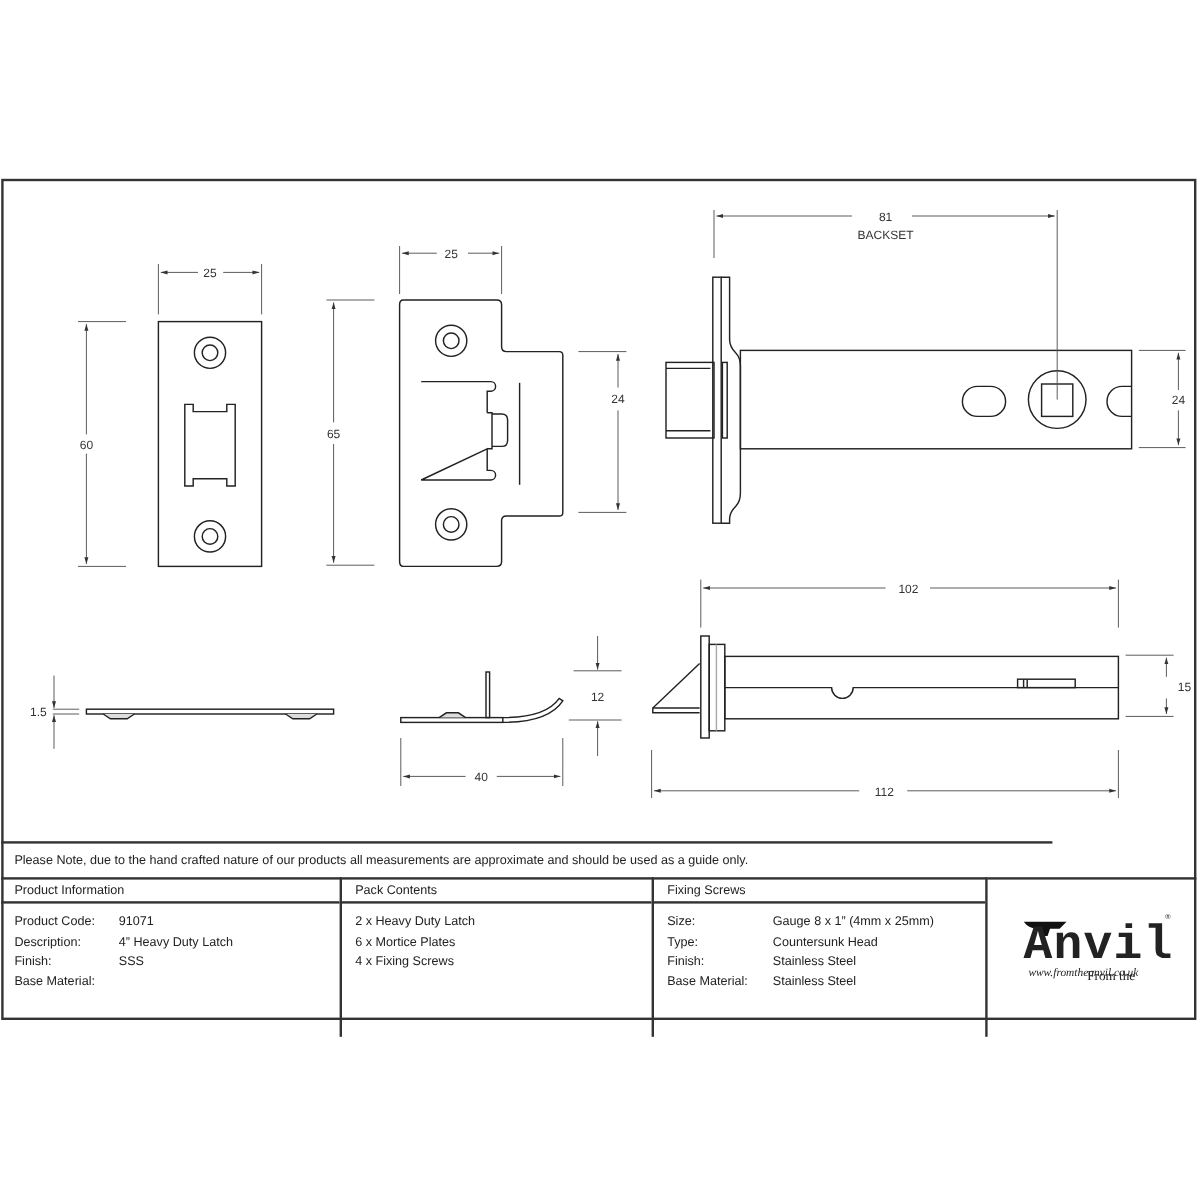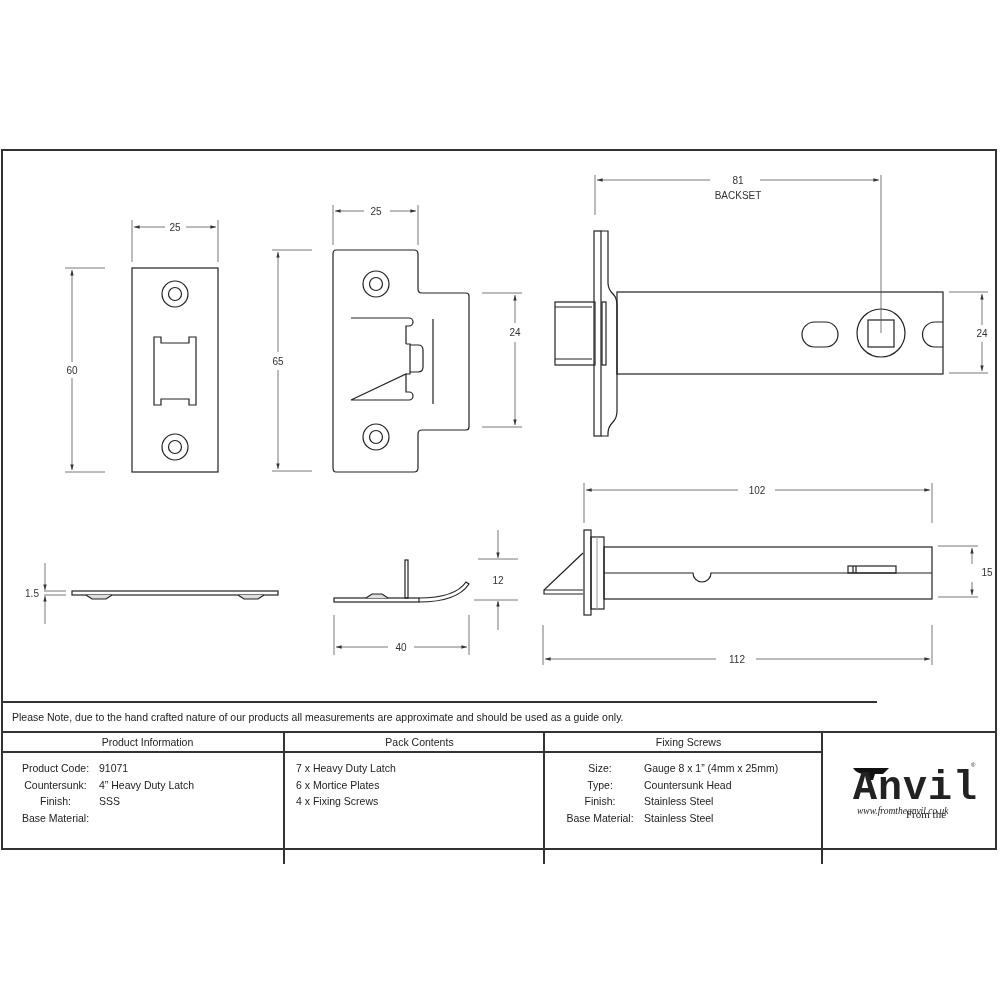--- a/index.html
+++ b/index.html
@@ -6,21 +6,21 @@
     body { width: 1000px; height: 1000px; position: relative; overflow: hidden;
            font-family: "Liberation Sans", "DejaVu Sans", sans-serif; color: #222; }
     .frame { position: absolute; left: 1px; top: 149px; width: 996px; height: 701px;
              border: 2px solid #333; box-sizing: border-box; }
     svg.drawing { position: absolute; left: 0; top: 0; width: 1000px; height: 700px; }
     .dim-text { font-family: "Liberation Sans", sans-serif; font-size: 10px; fill: #333; }
     .note { position: absolute; left: 1px; top: 701px; width: 876px; height: 30px;
             border-top: 2px solid #333; box-sizing: border-box;
             font-size: 10.5px; padding: 8px 0 0 11px; color: #222; }
     .tbl { position: absolute; top: 731px; height: 133px; box-sizing: border-box;
-           border-top: 2px solid #333; font-size: 10.5px; text-align: center; }
+           border-top: 2px solid #333; font-size: 10.5px; }
     .tbl .hdr { height: 20px; border-bottom: 2px solid #333; padding: 3px 0 0 11px; box-sizing: border-box; }
     .tbl .rows { padding: 7px 0 0 11px; }
     .tbl .row { display: flex; height: 16.6px; line-height: 16.6px; }
     .tbl .row .k { width: 87px; flex: none; }
     .col1 { left: 1px; width: 284px; border-right: 2px solid #333; }
     .col2 { left: 285px; width: 260px; border-right: 2px solid #333; }
     .col3 { left: 545px; width: 278px; border-right: 2px solid #333; }
     .col3 .row .k { width: 88px; }
     .col4 { left: 823px; width: 174px; }
     .logo { position: absolute; left: 853px; top: 762px; width: 130px; height: 60px; }
@@ -188,38 +188,38 @@
 <div class="note">Please Note, due to the hand crafted nature of our products all measurements are approximate and should be used as a guide only.</div>
 
 <div class="tbl col1">
   <div class="hdr">Product Information</div>
   <div class="rows">
     <div class="row">
         <span class="k">Product Code:</span>
         <span>91071</span>
       </div>
     <div class="row">
-        <span class="k">Countersunk:</span>
+        <span class="k">Description:</span>
         <span>4” Heavy Duty Latch</span>
       </div>
     <div class="row">
         <span class="k">Finish:</span>
         <span>SSS</span>
       </div>
     <div class="row">
         <span class="k">Base Material:</span>
         <span></span>
       </div>
   </div>
 </div>
 
 <div class="tbl col2">
   <div class="hdr">Pack Contents</div>
   <div class="rows">
-    <div class="row">7 x Heavy Duty Latch</div>
+    <div class="row">2 x Heavy Duty Latch</div>
     <div class="row">6 x Mortice Plates</div>
     <div class="row">4 x Fixing Screws</div>
   </div>
 </div>
 
 <div class="tbl col3">
   <div class="hdr">Fixing Screws</div>
   <div class="rows">
     <div class="row">
         <span class="k">Size:</span>

